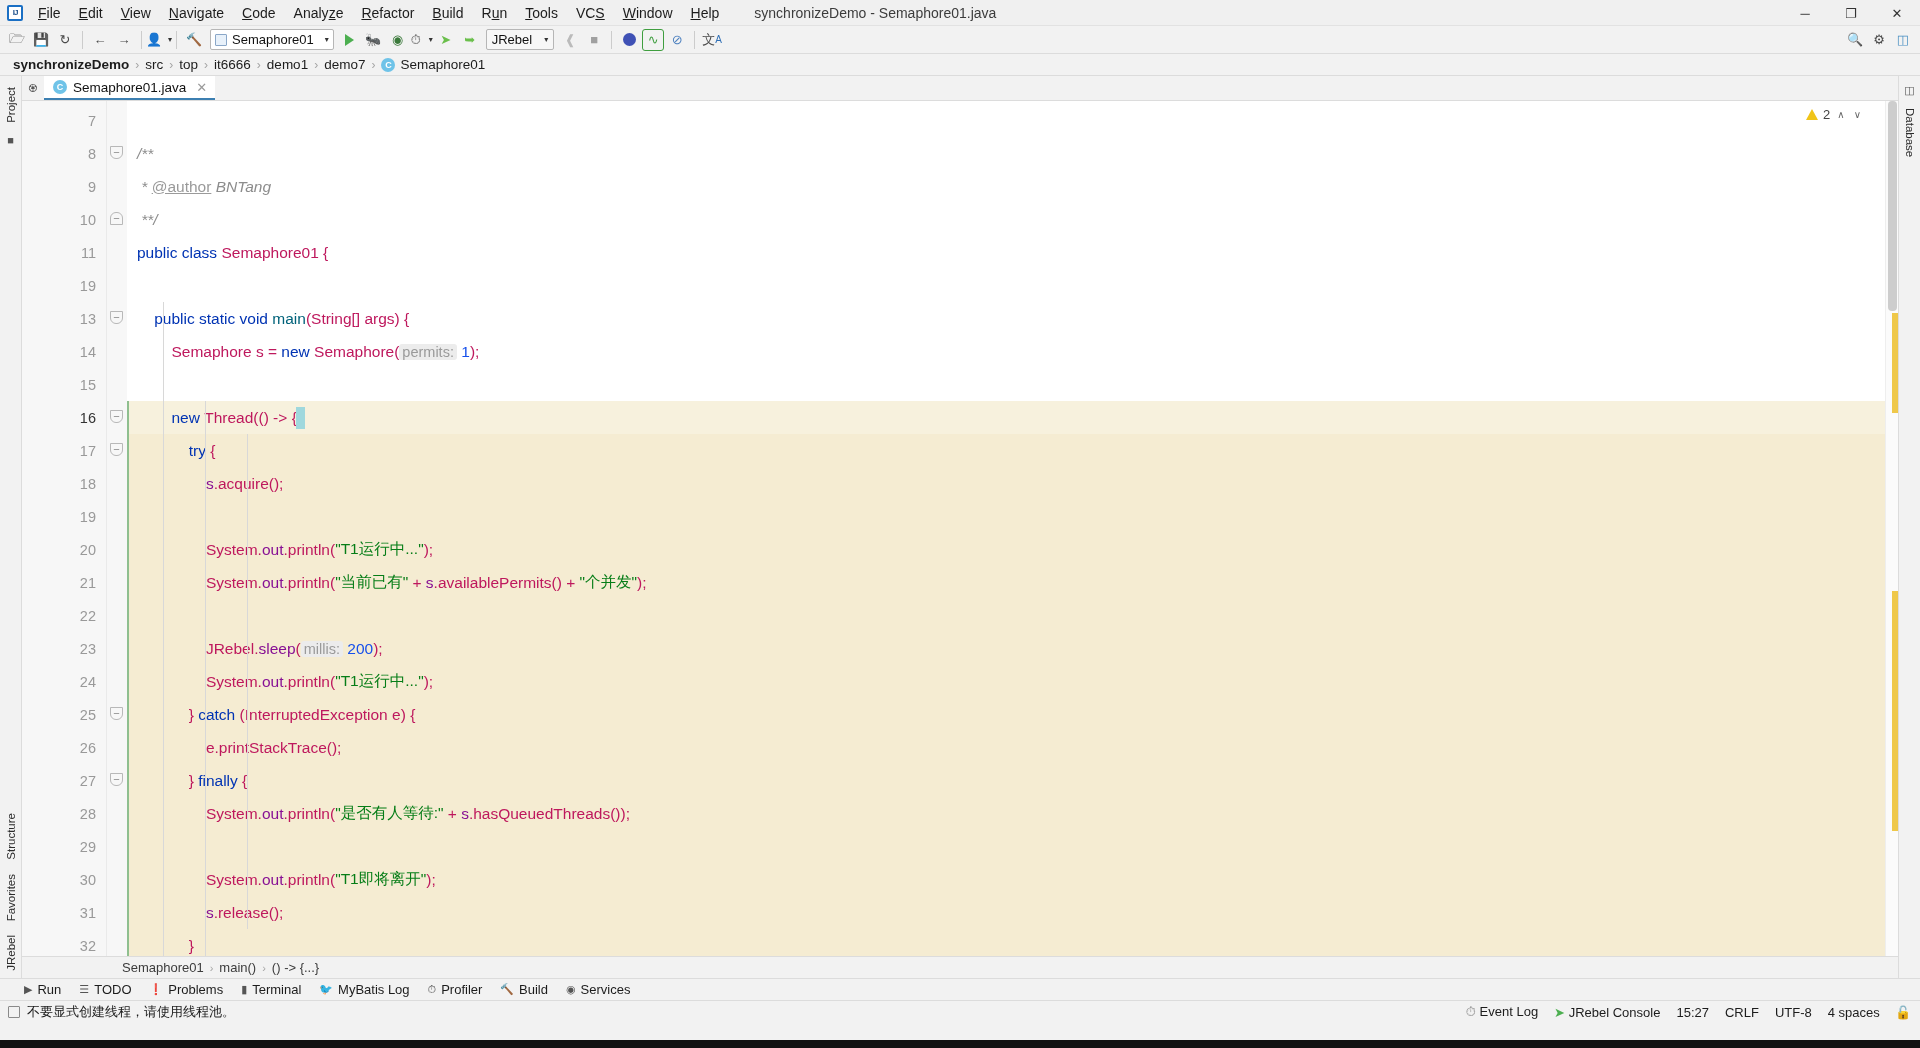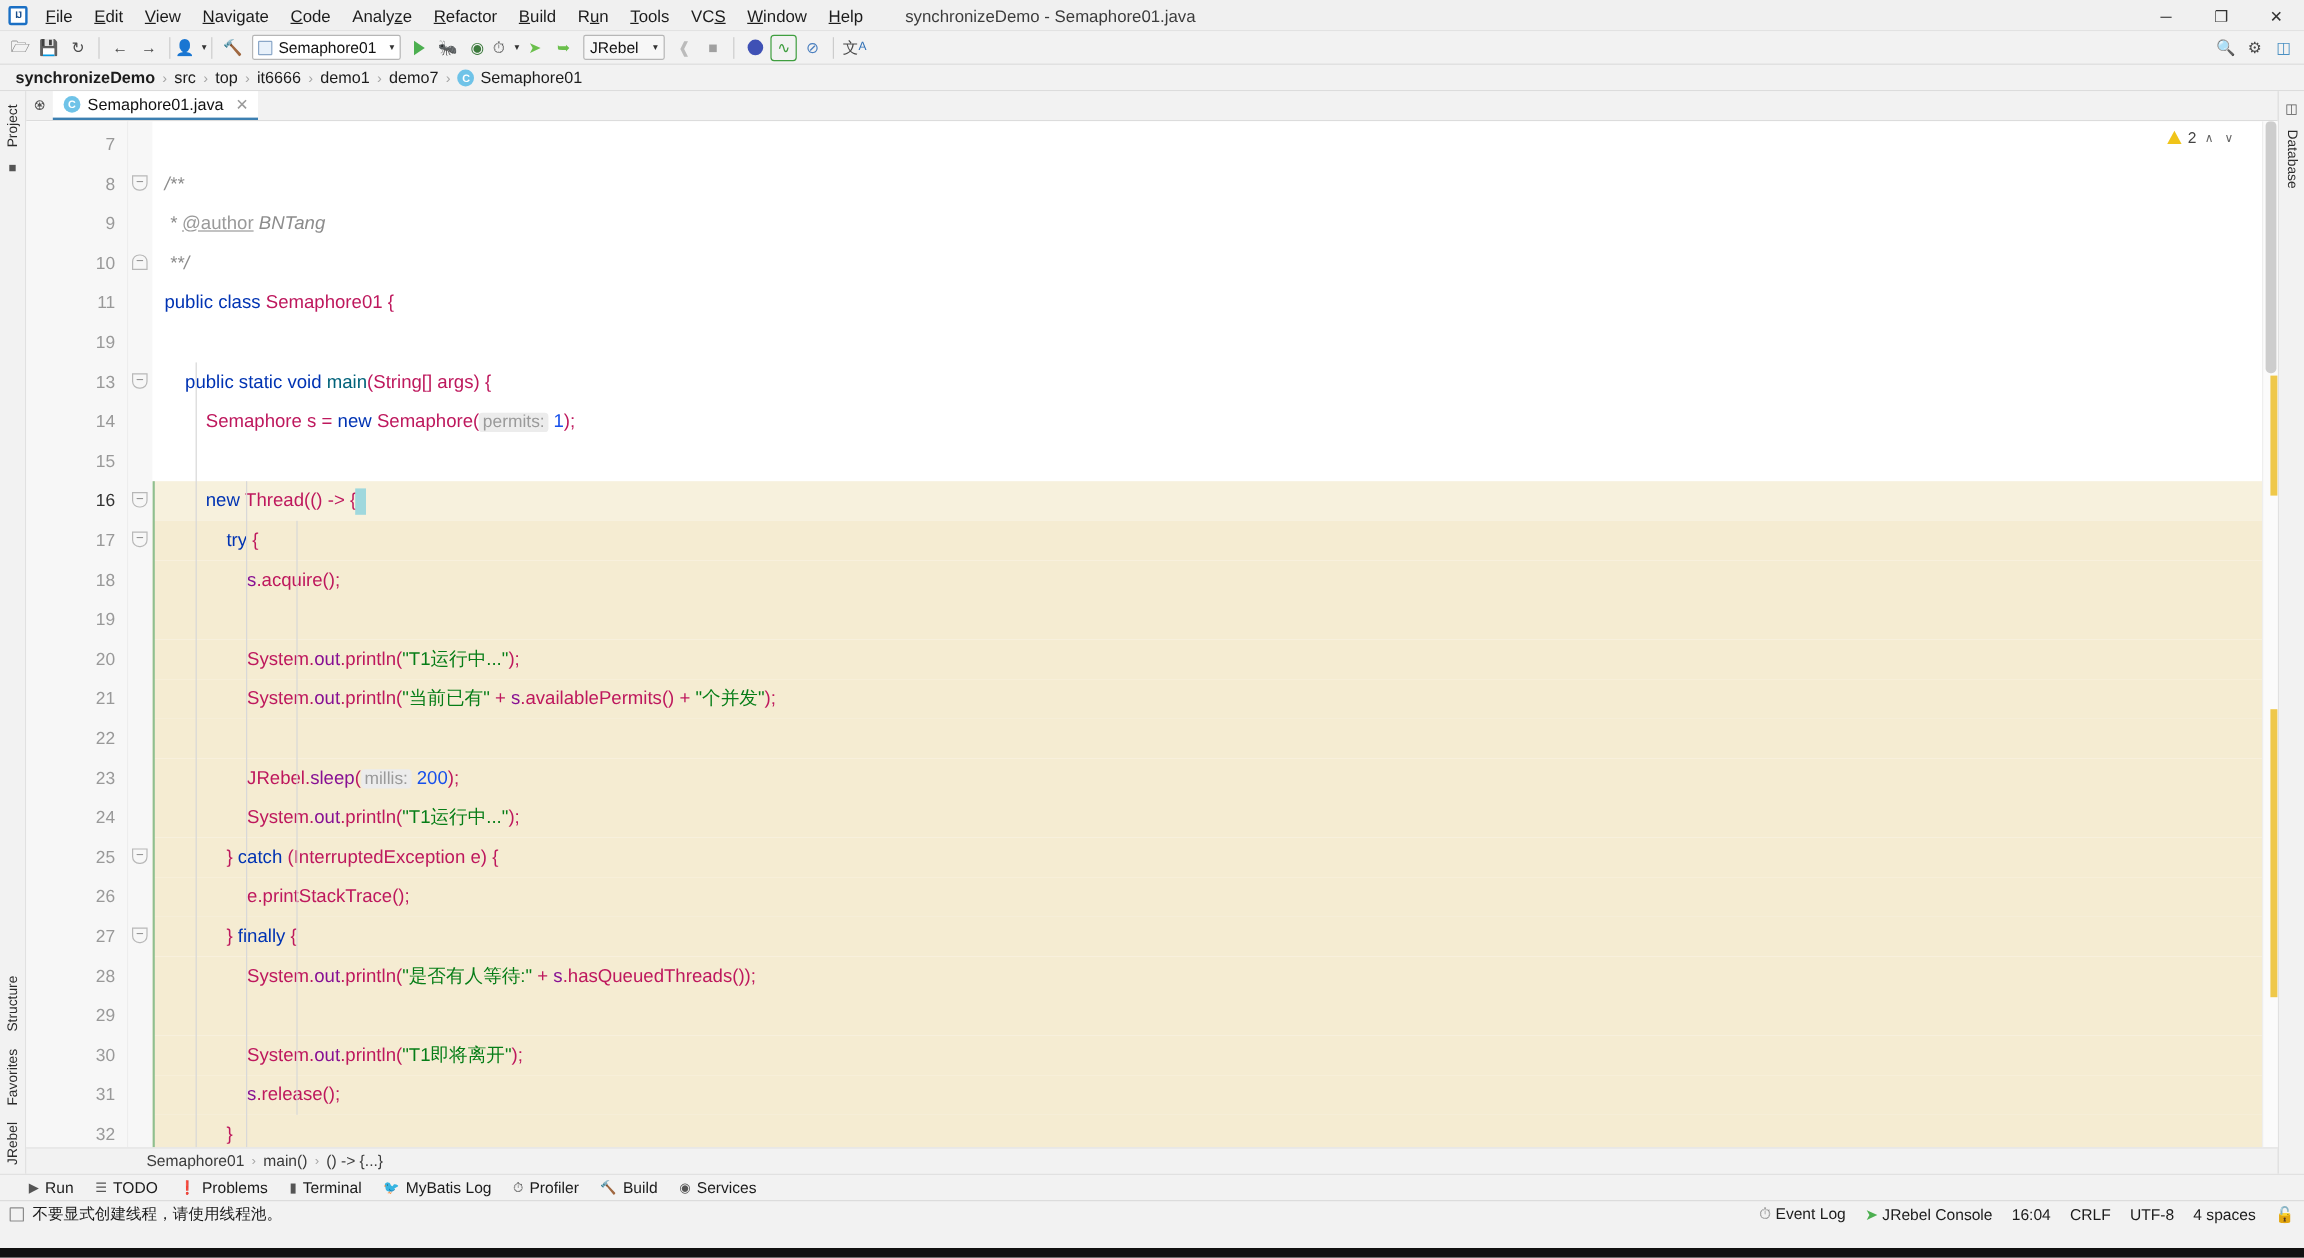--- a/index.html
+++ b/index.html
@@ -592,21 +592,21 @@
   </div>
   <div class="status-right">
     <span class="sb-item">
       <span style="color:#888;">⏱</span>
       <span>Event Log</span>
     </span>
     <span class="sb-item">
       <span class="green-leaf">➤</span>
       <span>JRebel Console</span>
     </span>
-    <span class="sb-item">16:04</span>
+    <span class="sb-item">15:27</span>
     <span class="sb-item">CRLF</span>
     <span class="sb-item">UTF-8</span>
     <span class="sb-item">4 spaces</span>
     <span class="sb-item">🔓</span>
   </div>
 </div>
 
 <div class="taskbar"></div>
 
 </body></html>

